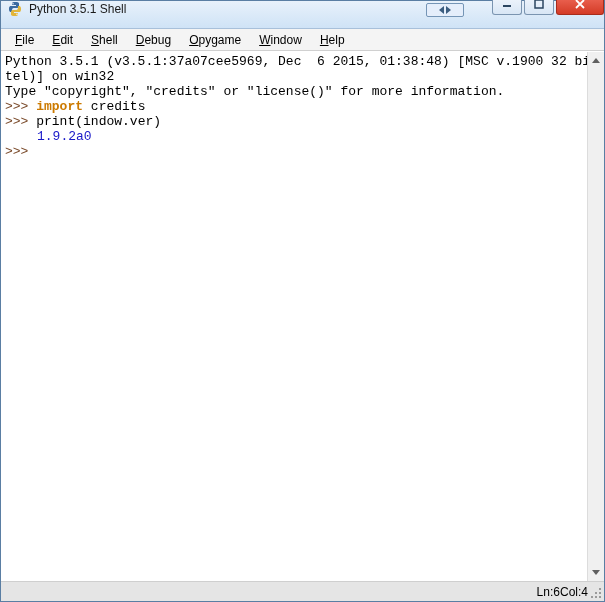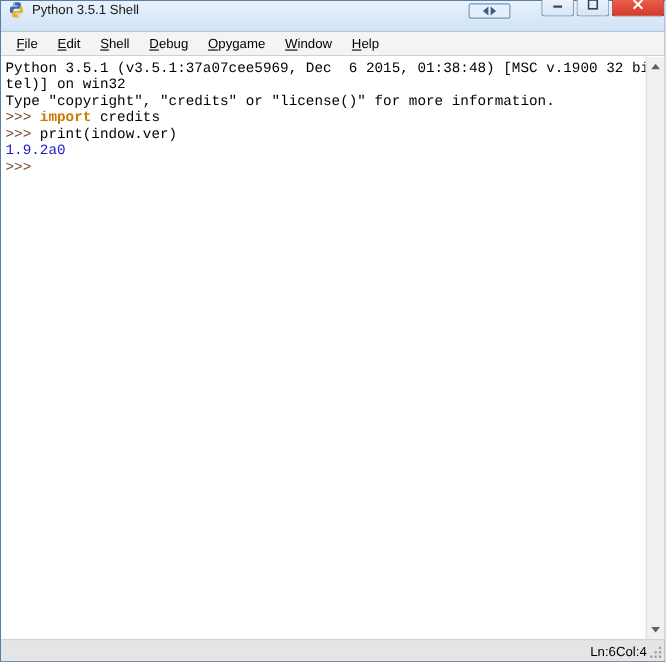--- a/index.html
+++ b/index.html
@@ -26,21 +26,21 @@
   .sb-btn { height: 17px; background: #f0f0f0; display:flex; align-items:center; justify-content:center; cursor:pointer; }
   .sb-track { flex:1; background:#f0f0f0; }
   .sb-arrow-up, .sb-arrow-down { width:0; height:0; border-left:4px solid transparent; border-right:4px solid transparent; }
   .sb-arrow-up { border-bottom:5px solid #606060; }
   .sb-arrow-down { border-top:5px solid #606060; }
   .statusbar { height: 20px; background: #e5e5e5; border-top: 1px solid #cfcfcf; display: flex; justify-content: flex-end; align-items: center; padding: 0 16px 0 6px; font-size: 12px; color: #000; position: relative; }
   .grip { position:absolute; right:2px; bottom:2px; width:12px; height:12px; }
   .grip i { position:absolute; width:2px; height:2px; background:#9a9a9a; }
   .tok-prompt { color: #7a4a2a; }
   .tok-kw { color: #cc7a00; font-weight: bold; }
-  .tok-out { color: #1818c8; }
+  .tok-out { color: #1818c8; margin-left: 32px; }
 </style>
 </head>
 <body>
 
 <div class="window">
 
   <div class="titlebar">
     <span class="app-icon">
       <svg width="16" height="16" viewBox="0 0 16 16">
         <path d="M7 1c-2 0-2 1.5-2 1.5V4h4v1H3.5S2 5 2 8s1.5 3 1.5 3H5V9c0-2 2-2 2-2h3c2 0 2-2 2-2V2.5S12 1 9 1H7z" fill="#3b6aa0"></path>

